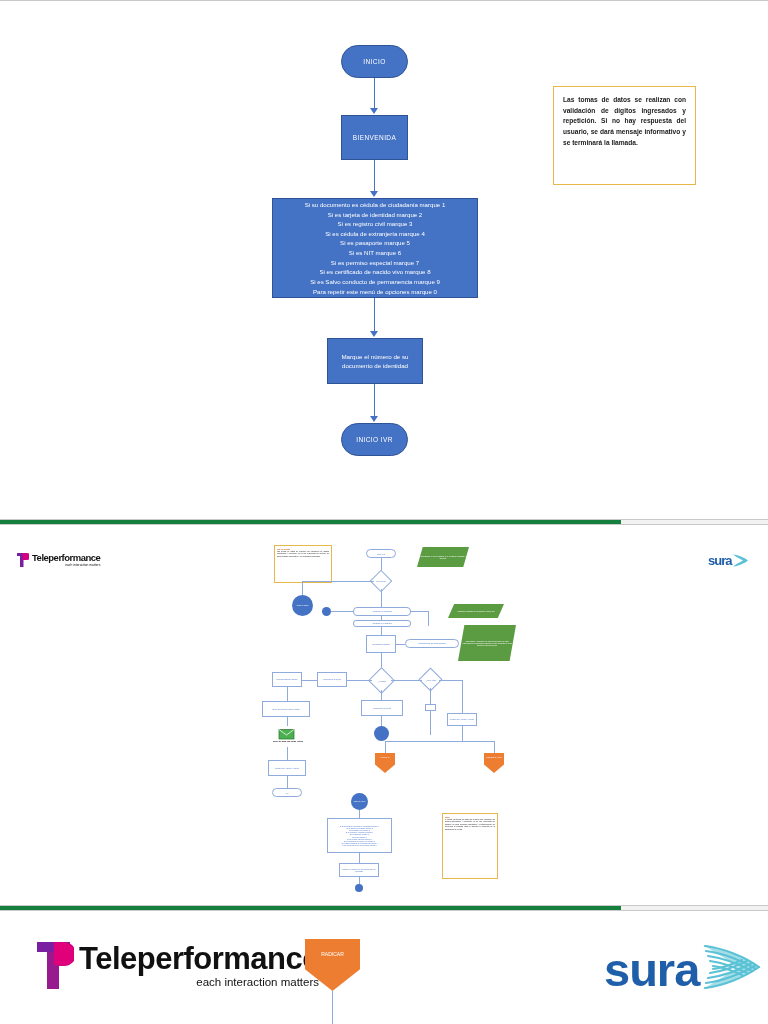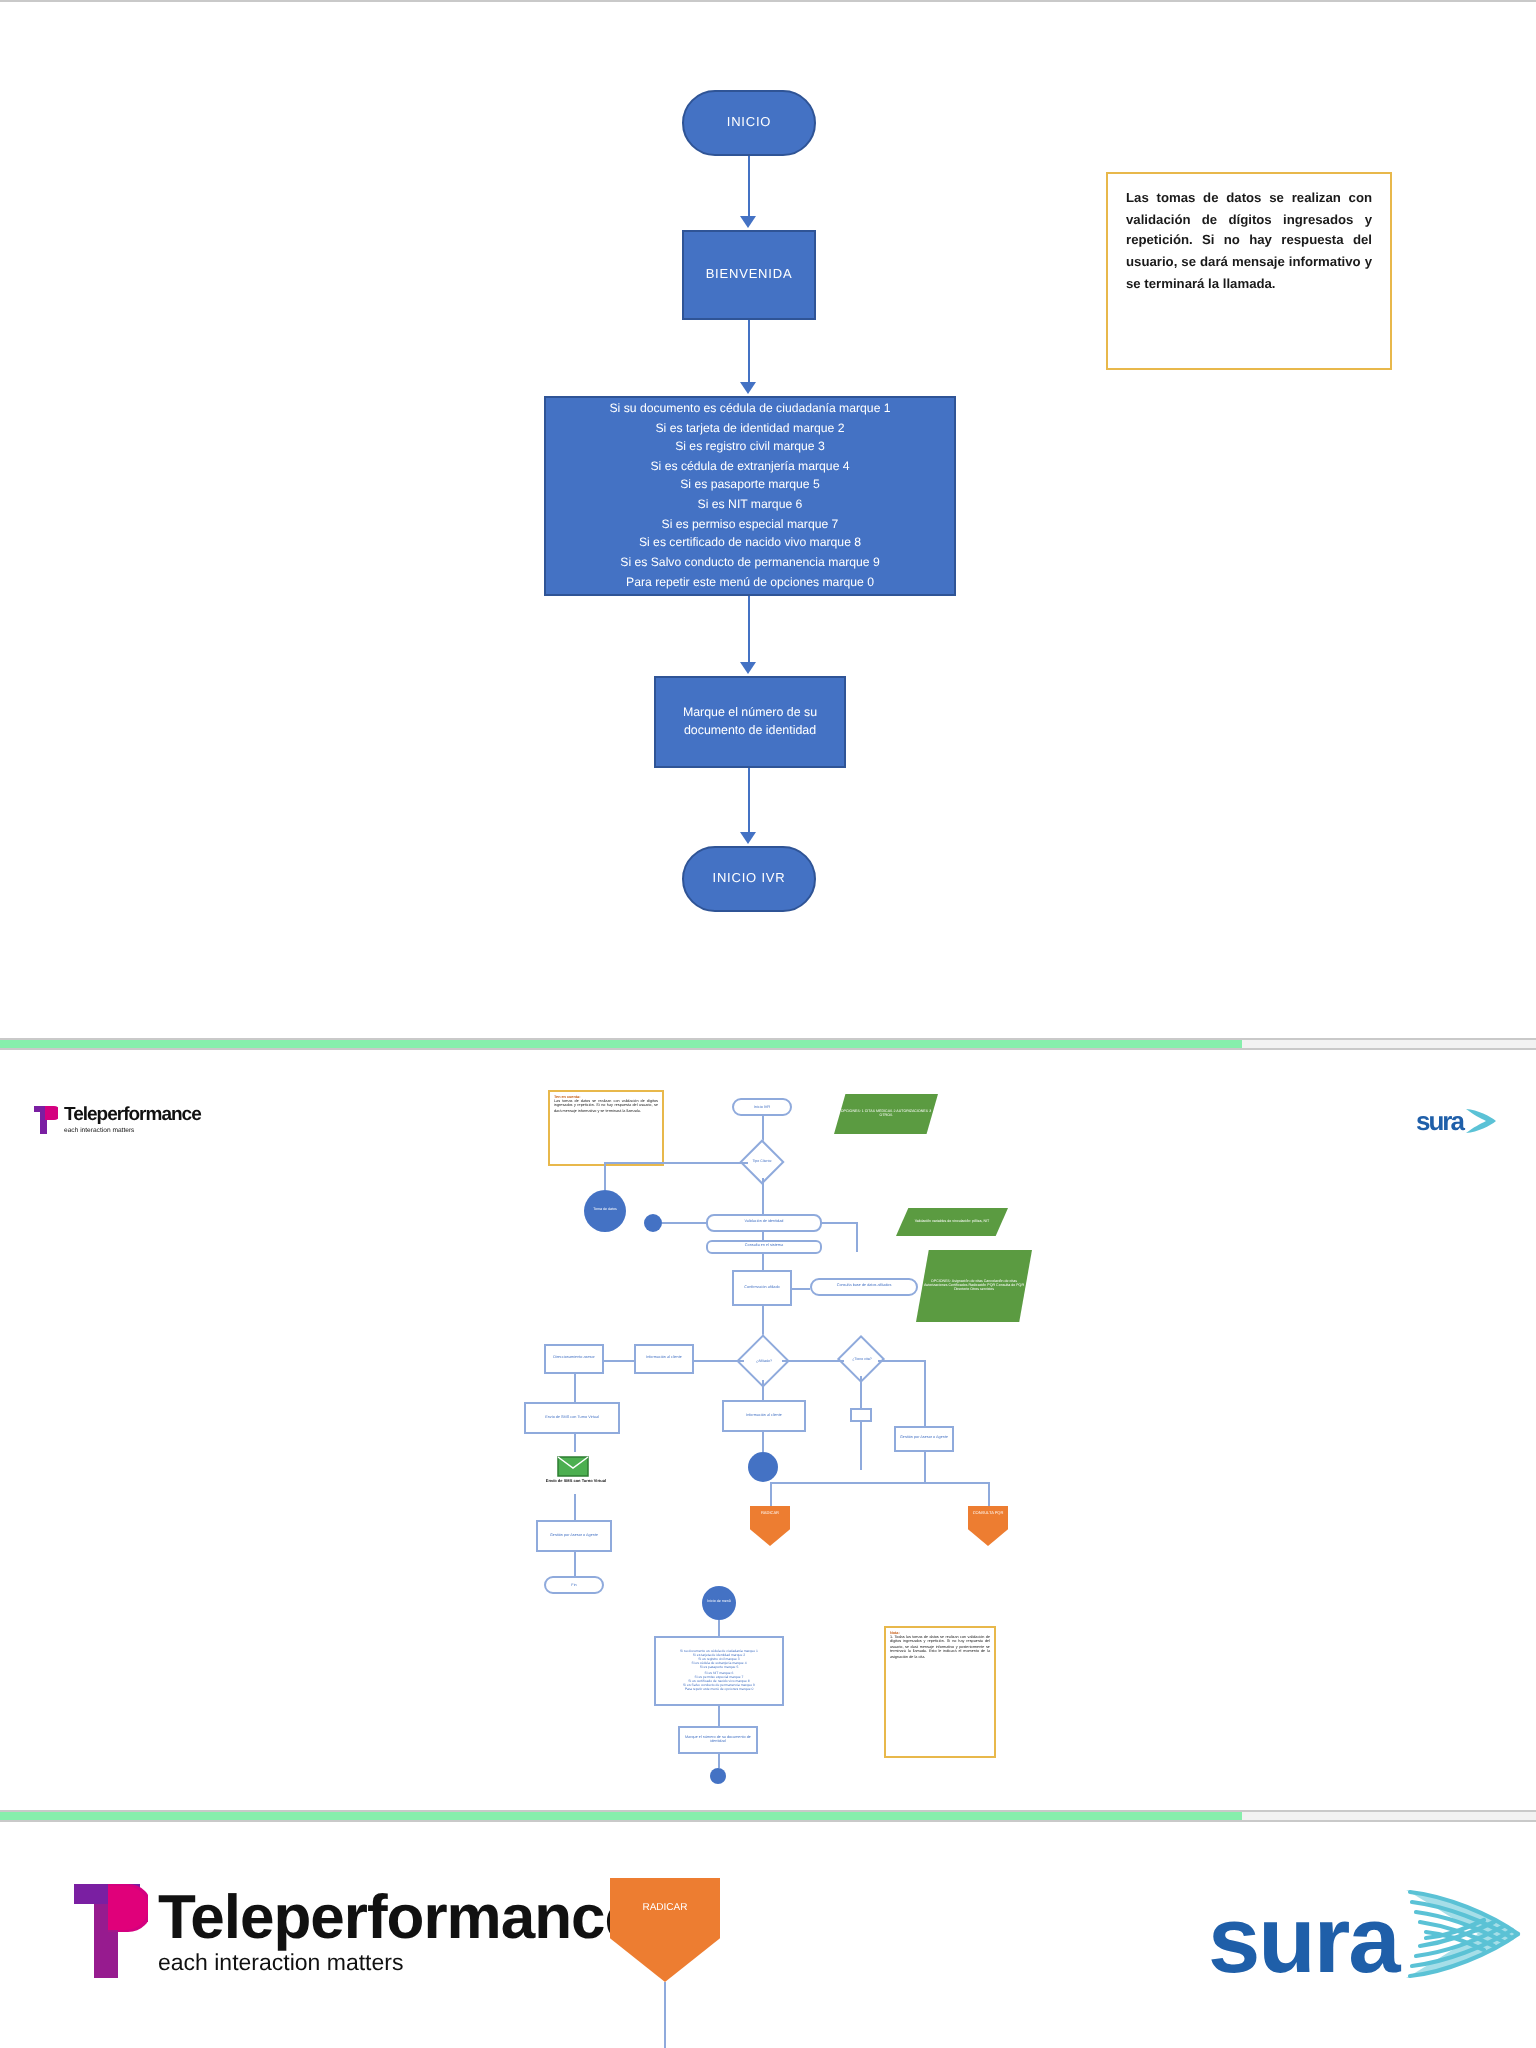--- a/index.html
+++ b/index.html
@@ -1,17 +1,17 @@
 <!DOCTYPE html>
 <html><head>
 <meta charset="utf-8">
 <style>
   html,body{margin:0;padding:0;background:#f2f2f2;}
   body{width:768px;height:1024px;overflow:hidden;font-family:"Liberation Sans",sans-serif;}
-  .viewer{position:relative;width:621px;height:1024px;background:#86efac;}
+  .viewer{position:relative;width:621px;height:1024px;background:#15803d;}
   .page{position:absolute;left:0;width:768px;background:#ffffff;border-top:1px solid #c9c9c9;border-bottom:1px solid #c9c9c9;overflow:hidden;}
   #page1{top:0;height:518px;}
   #page2{top:524px;height:380px;}
   #page3{top:910px;height:114px;}
 
   
   .node{position:absolute;box-sizing:border-box;display:flex;align-items:center;justify-content:center;text-align:center;color:#ffffff;}
   .pill{background:#4472C4;border:1px solid #2F5496;border-radius:999px;}
   .rect{background:#4472C4;border:1px solid #2F5496;}
   .conn{position:absolute;background:#4472C4;width:1.4px;}
@@ -42,21 +42,21 @@
   .m-line{background:#8FAADC;position:absolute;}
   .m-note{background:#ffffff;border:1px solid #E8B84B;position:absolute;box-sizing:border-box;padding:2px;overflow:hidden;}
   .m-note .t{color:#C55A11;font-size:1.9px;font-weight:bold;}
   .m-note .b{color:#1a1a1a;font-size:1.9px;line-height:1.3;text-align:justify;}
   .m-cap{position:absolute;color:#111;font-size:2px;font-weight:bold;text-align:center;}
 
   
   .tp-logo{position:absolute;display:flex;align-items:center;}
   .tp-mark{position:relative;}
   .tp-text{font-family:"Liberation Sans",sans-serif;font-weight:bold;color:#111;letter-spacing:-0.5px;line-height:1;}
-  .tp-tag{color:#111;text-align:left;line-height:1;}
+  .tp-tag{color:#111;text-align:right;line-height:1;}
   .sura{position:absolute;display:flex;align-items:center;}
   .sura-txt{color:#1F5FA9;font-weight:bold;letter-spacing:-1px;line-height:1;text-align:right;}
 </style>
 </head>
 <body>
 
 <div class="viewer">
 
   <div class="page" id="page1">
 

